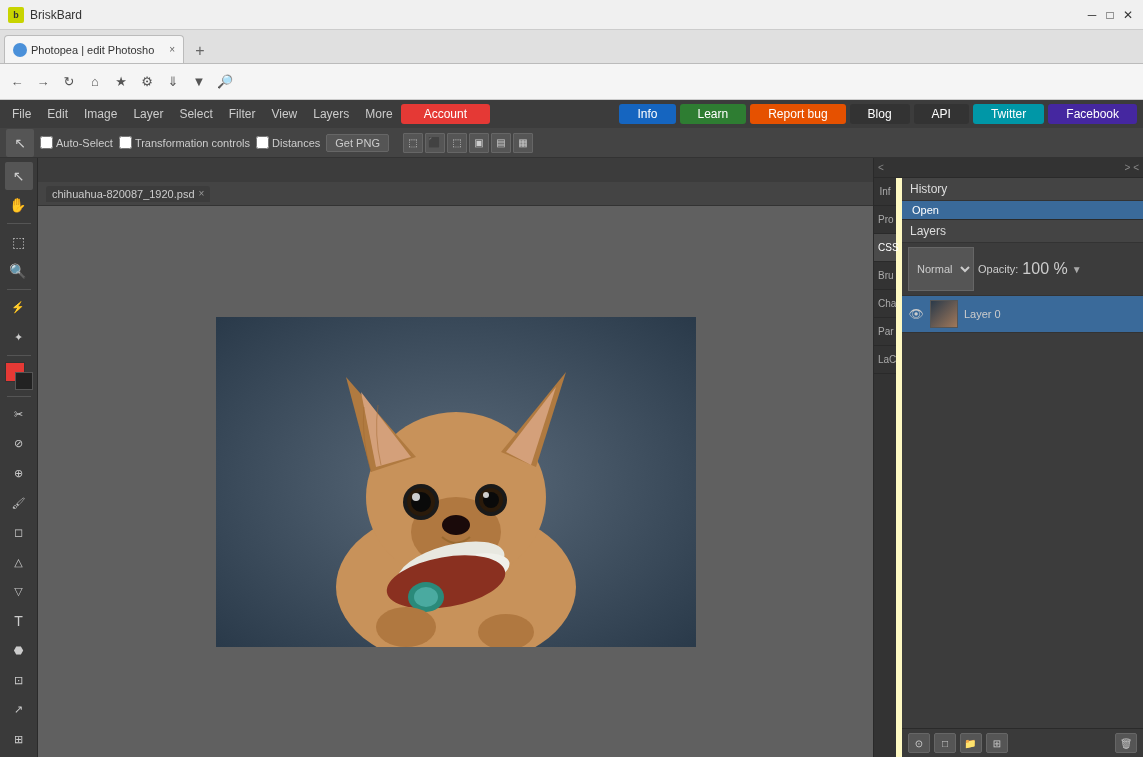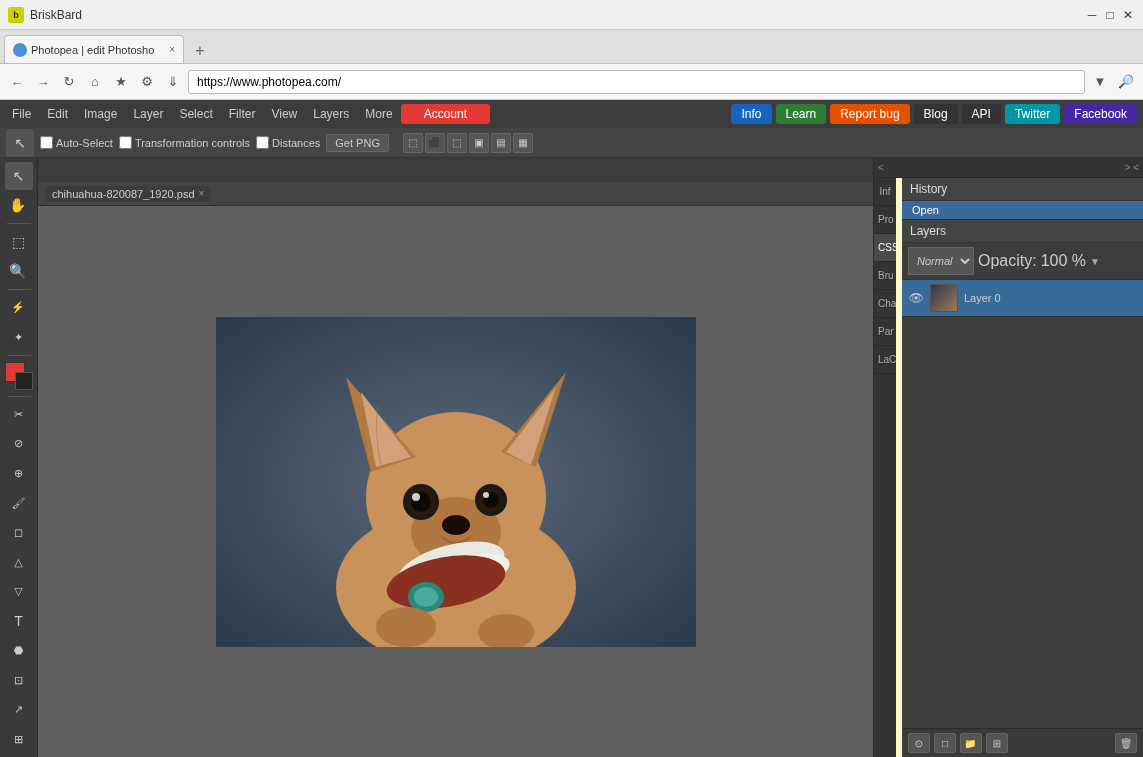--- a/index.html
+++ b/index.html
@@ -115,21 +115,21 @@
       border-radius: 2px;
     }
     .menu-item.account-btn {
       background: #e53935;
       color: #fff;
       border-radius: 3px;
       padding: 3px 23px;
     }
     .menu-spacer { flex: 1; }
     .header-btn {
-      padding: 3px 10px;
+      padding: 3px 18px;
       color: #fff;
       border: none;
       cursor: pointer;
       font-size: 12px;
       border-radius: 3px;
       margin: 0 2px;
     }
     .btn-blue { background: #1565c0; }
     .btn-green { background: #2e7d32; }
     .btn-orange { background: #e65100; }
@@ -298,26 +298,25 @@
       align-items: center;
       padding: 4px 6px;
       gap: 4px;
       background: #3c3c3c;
       border-bottom: 1px solid #333;
     }
     .blend-select {
       background: #555;
       color: #ccc;
       border: 1px solid #666;
-      padding: 6px 4px;
+      padding: 14px 4px;
       font-size: 11px;
       cursor: pointer;
-      font-style: italic;
-    }
-    .opacity-label { font-size: 16px; color: #ccc; }
+    }
+    .opacity-label { font-size: 11px; color: #ccc; }
     .opacity-value { font-size: 16px; color: #ccc; }
     .layer-row {
       display: flex;
       align-items: center;
       padding: 4px 6px;
       gap: 6px;
       cursor: pointer;
       border-bottom: 1px solid #333;
     }
     .layer-row.selected { background: #3a6a9a; }
@@ -407,21 +406,20 @@
 </div>
 
 <div id="addressbar">
   <button class="nav-btn">←</button>
   <button class="nav-btn">→</button>
   <button class="nav-btn">↻</button>
   <button class="nav-btn">⌂</button>
   <button class="nav-btn">★</button>
   <button class="nav-btn">⚙</button>
   <button class="nav-btn">⇓</button>
-  <input class="address-input" type="text" value="https://www.photopea.com/" style="">
   <button class="nav-btn">▼</button>
   <button class="nav-btn">🔎</button>
 </div>
 
 <div id="menubar">
   <div class="menu-item">File</div>
   <div class="menu-item">Edit</div>
   <div class="menu-item">Image</div>
   <div class="menu-item">Layer</div>
   <div class="menu-item">Select</div>

